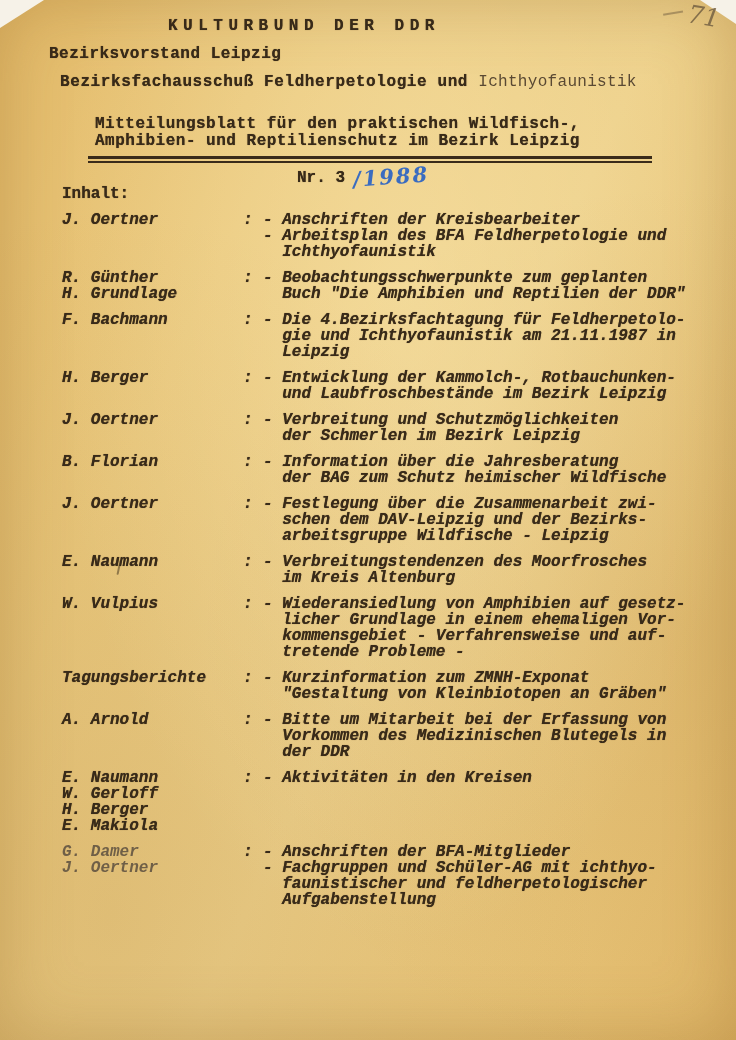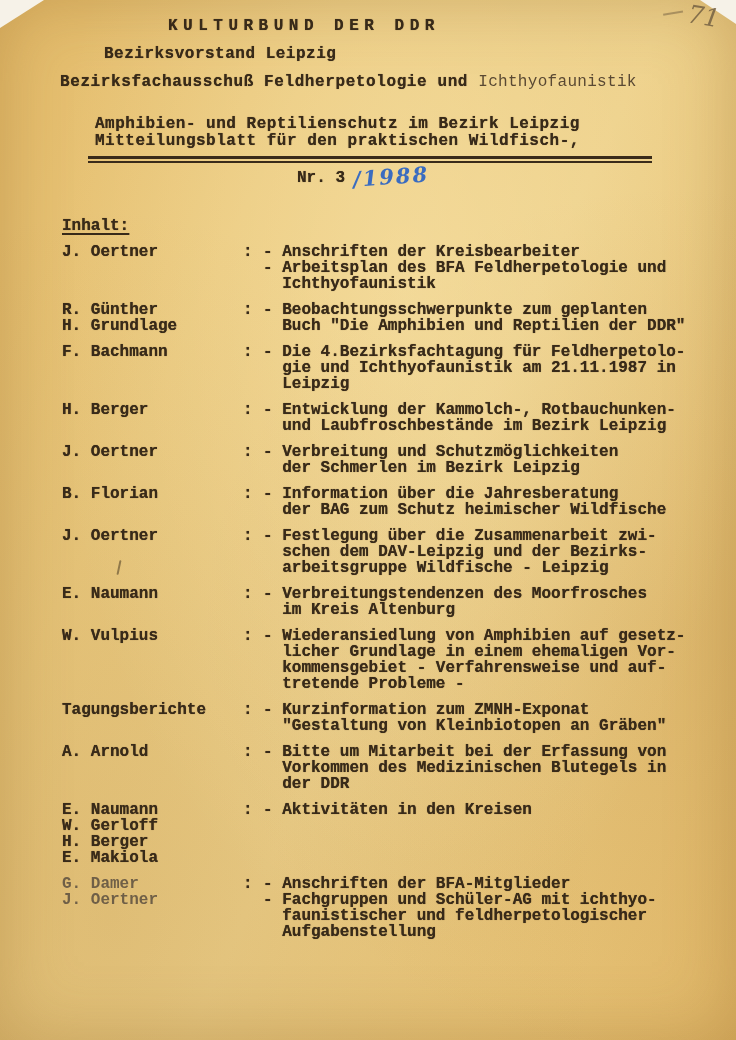--- a/index.html
+++ b/index.html
@@ -21,35 +21,35 @@
     border-top:28px solid #f6f2e8;border-right:44px solid transparent;}
   .corner-tr{position:absolute;top:0;right:0;width:0;height:0;
     border-top:24px solid #f6f2e8;border-left:36px solid transparent;}
   .corner-note{position:absolute;top:2px;right:16px;display:flex;align-items:flex-start;gap:5px;
     color:rgba(122,102,70,.9);font-family:"DejaVu Serif",serif;font-style:italic;
     font-weight:400;font-size:25px;line-height:26px;transform:rotate(9deg);text-shadow:none;}
   .corner-note .dash{width:20px;height:2px;background:rgba(122,102,70,.55);
     transform:rotate(-18deg);margin-top:13px;}
   .hdr1{margin-left:168px;letter-spacing:5.5px;}
   .hdr2{margin-left:134px;margin-top:12px;letter-spacing:.5px;}
-  .hdr3{margin-left:104px;margin-top:12px;letter-spacing:.5px;}
+  .hdr3{margin-left:49px;margin-top:12px;letter-spacing:.5px;}
   .hdr4{margin-left:60px;margin-top:12px;letter-spacing:.6px;}
   .hdr4 .light{font-weight:400;color:#5a4933;text-shadow:none;letter-spacing:.3px;}
   .title{margin:26px 0 0 95px;letter-spacing:.5px;line-height:17px;}
   .rule{margin:6px 0 0 88px;width:564px;height:7px;box-sizing:border-box;
     border-top:3px solid #3a2b1a;border-bottom:2px solid #3a2b1a;}
   .issue{margin:7px 0 0 297px;display:flex;align-items:center;}
   .issue .hand{color:#3a6cc0;font-family:"DejaVu Serif",serif;font-style:italic;
     font-weight:700;font-size:21px;letter-spacing:2px;text-shadow:none;
     display:inline-block;transform:rotate(-4deg);margin-left:8px;margin-top:-3px;}
-  .inhalt{margin:32px 0 0 62px;display:inline-block;text-decoration:underline;
+  .inhalt{margin:0 0 0 62px;display:inline-block;
     text-decoration-thickness:2px;text-underline-offset:3px;}
   #toc{margin:10px 40px 0 62px;}
   .section-label{margin:20px 0 4px 0;letter-spacing:.4px;}
-  .toc-row{display:flex;align-items:flex-start;margin-top:10px;}
+  .toc-row{display:flex;align-items:flex-start;margin-top:10px;font-style:italic;}
   .authors{flex:none;width:181px;white-space:pre-wrap;}
   .colon{flex:none;width:20px;}
   .content{flex:none;white-space:pre-wrap;}
   .faded{color:#6f5f47;text-shadow:none;}
   .stray{position:absolute;left:118px;top:560px;width:2px;height:15px;
     background:rgba(60,45,25,.5);transform:rotate(12deg);border-radius:1px;}
 </style>
 </head>
 <body>
 
@@ -63,22 +63,22 @@
     <span>71</span>
   </div>
 
   <div class="header">
     <div class="hdr1">KULTURBUND DER DDR</div>
     <div class="hdr3">Bezirksvorstand Leipzig</div>
     <div class="hdr4"><span>Bezirksfachausschuß Feldherpetologie und</span> <span class="light">Ichthyofaunistik</span></div>
   </div>
 
   <div class="title">
+    <div>Mitteilungsblatt für den praktischen Wildfisch-,</div>
     <div>Amphibien- und Reptilienschutz im Bezirk Leipzig</div>
-    <div>Mitteilungsblatt für den praktischen Wildfisch-,</div>
   </div>
   <div class="rule"></div>
 
   <div class="issue">
     <span class="typed">Nr. 3</span>
     <span class="hand">/1988</span>
   </div>
 
   <div>
     <div class="inhalt">Inhalt:</div>

